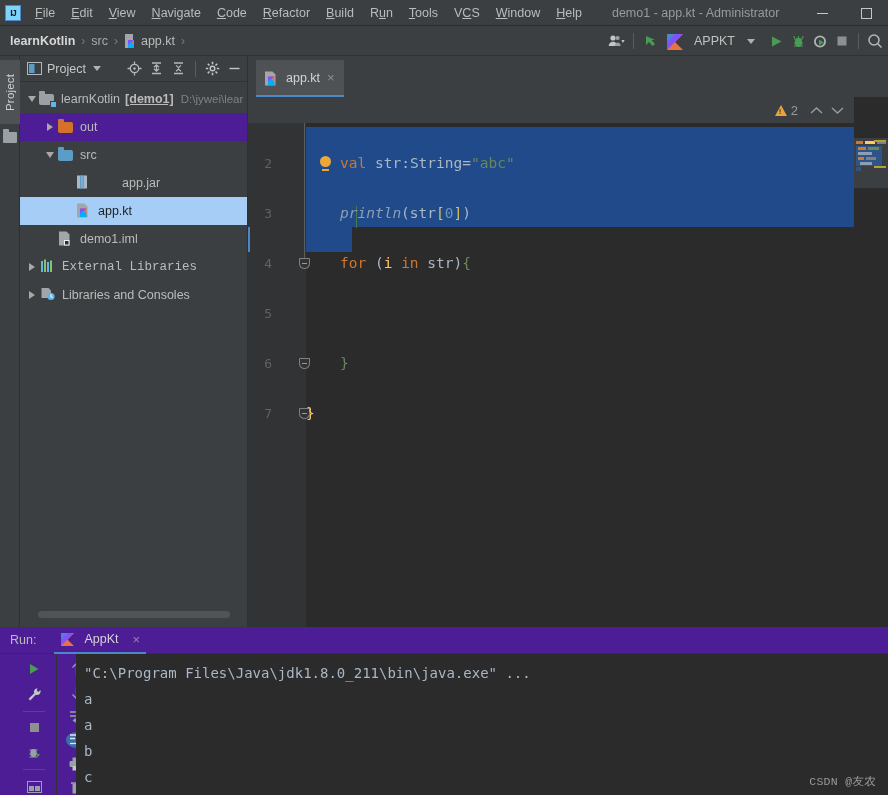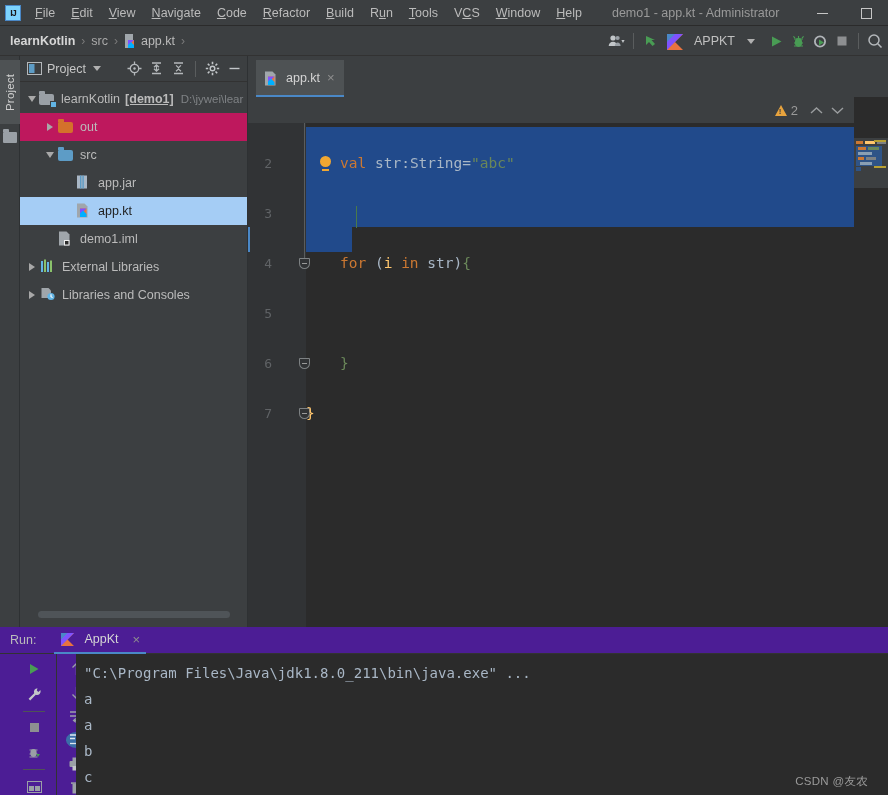--- a/index.html
+++ b/index.html
@@ -116,21 +116,21 @@
   }
   .proj-tools { margin-left: auto; display: flex; align-items: center; gap: 1px; }
   .proj-tools .tb-btn { height: 22px; min-width: 20px; }
 
   .tree { position: relative; padding-top: 3px; font-size: 12.5px; }
   .node {
     height: 28px; display: flex; align-items: center; padding-left: 4px;
     white-space: nowrap; color: #bbbbbb;
   }
   .node.sel { background: #a5cdf5; color: #1f1f1f; }
-  .node.hl { background: #be185d; }
+  .node.hl { background: #4c1d95; }
   .arrow {
     width: 16px; flex: none; display: flex; align-items: center;
     justify-content: center; color: #9a9a9a; font-size: 9px;
   }
   .chev { width: 0; height: 0; }
   .chev.right {
     border-top: 4px solid transparent; border-bottom: 4px solid transparent;
     border-left: 6px solid #a8a8a8;
   }
   .chev.down {
@@ -304,22 +304,22 @@
   }
   .rt.on { background: #3b6ea8; border-radius: 50%; width: 22px; height: 22px; color: #dfe7ef; }
   .rt-sep { width: 22px; height: 1px; background: #4f5356; }
   .console {
     position: absolute; top: 0; left: 76px; width: 812px; height: 141px;
     background: #2b2b2b; padding: 6px 0 0 8px;
     font-family: "DejaVu Sans Mono", monospace; font-size: 14px;
   }
   .cline { height: 26px; line-height: 26px; color: #a9b7c6; }
   .watermark {
-    position: absolute; right: 20px; bottom: 6px; font-size: 11.5px;
-    color: #9a9a9a; letter-spacing: .3px;
+    position: absolute; right: 12px; bottom: 6px; font-size: 11.5px;
+    color: #9a9a9a; letter-spacing: .3px; font-family: Liberation Mono, monospace;
   }
 </style>
 </head>
 <body>
 
 <div class="app">
 
   <div class="titlebar">
     <div class="ij-logo">IJ</div>
     <div class="menu">
@@ -508,21 +508,21 @@
       <div class="node" style="padding-left:22px;">
         <span class="arrow">
             <span class="chev down"></span>
           </span>
         <span class="nico">
           <span class="folder f-blue" style="margin-top:3px;display:block;"></span>
         </span>
         <span class="nlabel">src</span>
       </div>
 
-      <div class="node" style="padding-left:56px;">
+      <div class="node" style="padding-left:56px;gap:24px;">
         <span class="nico">
           <svg width="12" height="14" viewBox="0 0 12 14">
             <rect x="1" y="0.5" width="10" height="13" fill="#a9b7c6"></rect>
             <rect x="4" y="0.5" width="1.4" height="13" fill="#5d9cc6"></rect>
             <rect x="6.4" y="0.5" width="1.4" height="13" fill="#5d9cc6"></rect>
           </svg>
         </span>
         <span class="nlabel">app.jar</span>
       </div>
 
@@ -542,21 +542,21 @@
         <span class="nico">
           <svg width="13" height="15" viewBox="0 0 13 15">
             <path d="M1 0.5h7.5l3 3v11H1z" fill="#a0a6ab"></path>
             <rect x="6" y="9" width="5.5" height="5.5" fill="#f0f0f0"></rect>
             <rect x="7" y="10" width="3.5" height="3.5" fill="#2b2b2b"></rect>
           </svg>
         </span>
         <span class="nlabel">demo1.iml</span>
       </div>
 
-      <div class="node" style="padding-left:4px;">
+      <div class="node" style="padding-left:4px;font-family:Liberation Mono, monospace;">
         <span class="arrow">
             <span class="chev right"></span>
           </span>
         <span class="nico">
           <svg width="15" height="14" viewBox="0 0 15 14">
             <rect x="1" y="2" width="2" height="11" fill="#62b5e5"></rect>
             <rect x="4" y="0.5" width="2" height="12.5" fill="#8ac26b"></rect>
             <rect x="7" y="3" width="2" height="10" fill="#62b5e5"></rect>
             <rect x="10" y="1.5" width="2" height="11.5" fill="#8ac26b"></rect>
           </svg>
@@ -620,20 +620,21 @@
           </div>
 
           <div class="line" style="top:25px;">
             <span class="lnum">2</span>
             <span class="bulb"></span>
             <span class="code" style="left:92px;"><span class="k-kw">val</span><span> </span><span class="k-pln">str</span><span class="k-pln">:</span><span class="k-typ">String</span><span class="k-pln">=</span><span class="k-str">"abc"</span></span>
           </div>
 
           <div class="line" style="top:50px;">
             <span class="lnum">3</span>
+            <span class="code" style="left:92px;"><span class="k-fname">println</span><span class="k-pln">(</span><span class="k-pln">str</span><span class="k-brk">[</span><span class="k-num">0</span><span class="k-brk">]</span><span class="k-pln">)</span></span>
           </div>
 
           <div class="line" style="top:75px;">
             <span class="lnum">4</span>
             <span class="fold open"></span>
             <span class="code" style="left:92px;"><span class="k-kw">for</span><span class="k-pln"> (</span><span class="k-local">i</span><span class="k-kw"> in </span><span class="k-pln">str</span><span class="k-pln">)</span><span class="k-grn">{</span></span>
           </div>
 
           <div class="line" style="top:100px;">
             <span class="lnum">5</span>

